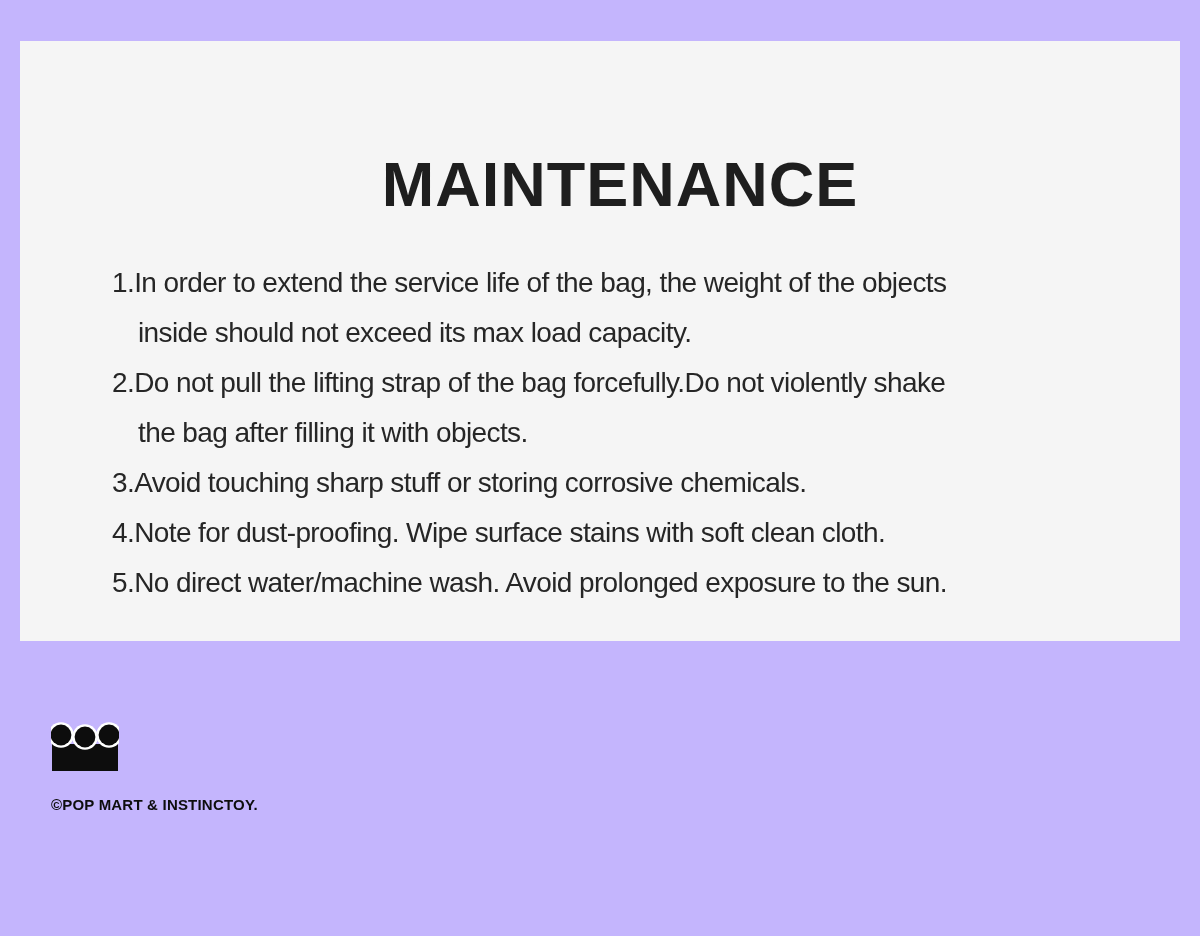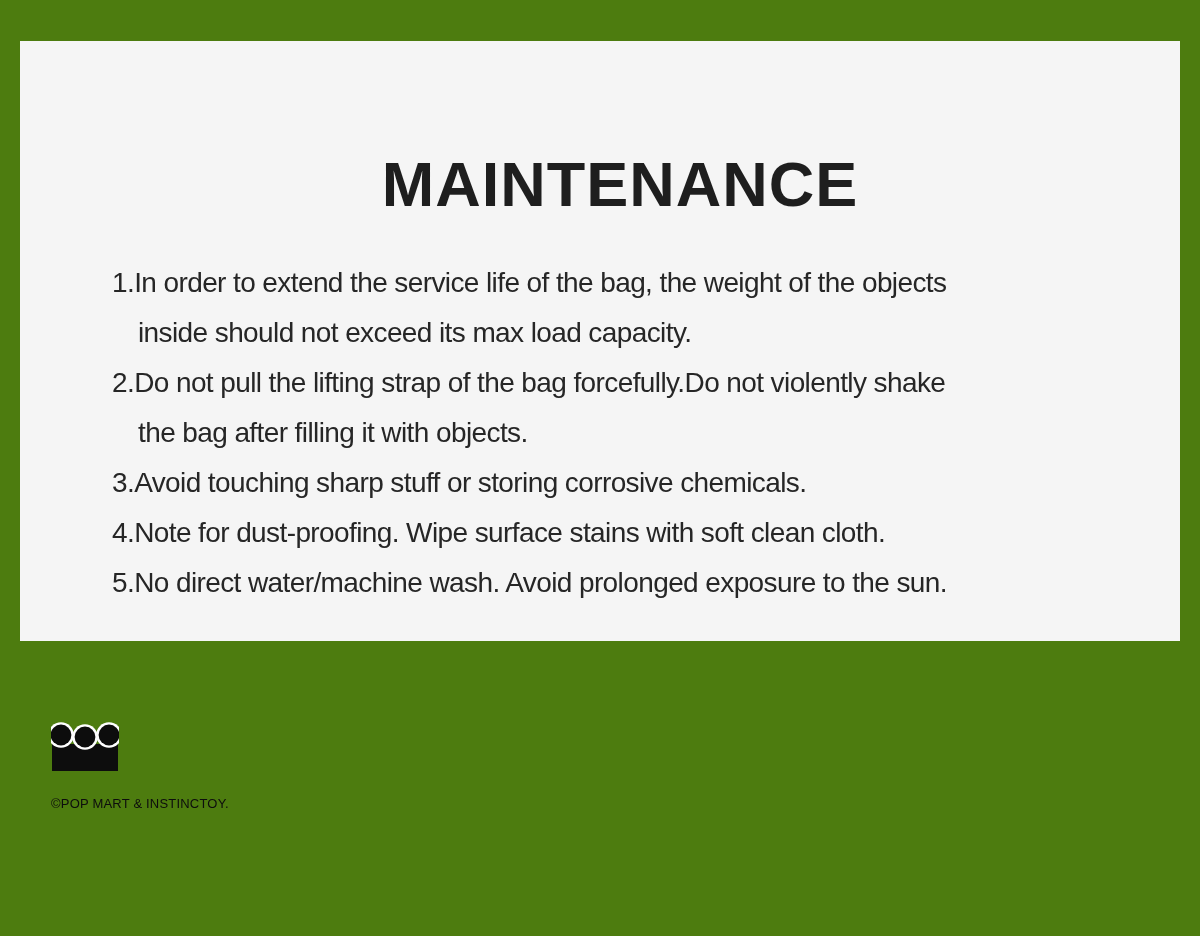--- a/index.html
+++ b/index.html
@@ -8,21 +8,21 @@
     background: #ffffff;
     width: 1200px;
     height: 936px;
     overflow: hidden;
     font-family: "Liberation Sans", sans-serif;
   }
   .page {
     position: relative;
     width: 1200px;
     height: 936px;
-    background: #4d7c0f;
+    background: #c4b5fd;
   }
   .card {
     position: absolute;
     left: 20px;
     top: 41px;
     width: 1160px;
     height: 600px;
     background: #f5f5f5;
   }
   .title {
@@ -61,22 +61,22 @@
     position: absolute;
     left: 51px;
     top: 715px;
     width: 68px;
     height: 56px;
   }
   .copyright {
     position: absolute;
     left: 51px;
     top: 796px;
-    font-weight: 400;
-    font-size: 13px;
+    font-weight: 700;
+    font-size: 15px;
     letter-spacing: 0.2px;
     color: #0d0d0d;
   }
 </style>
 </head>
 <body>
 
 <div class="page">
 
   <div class="card">

